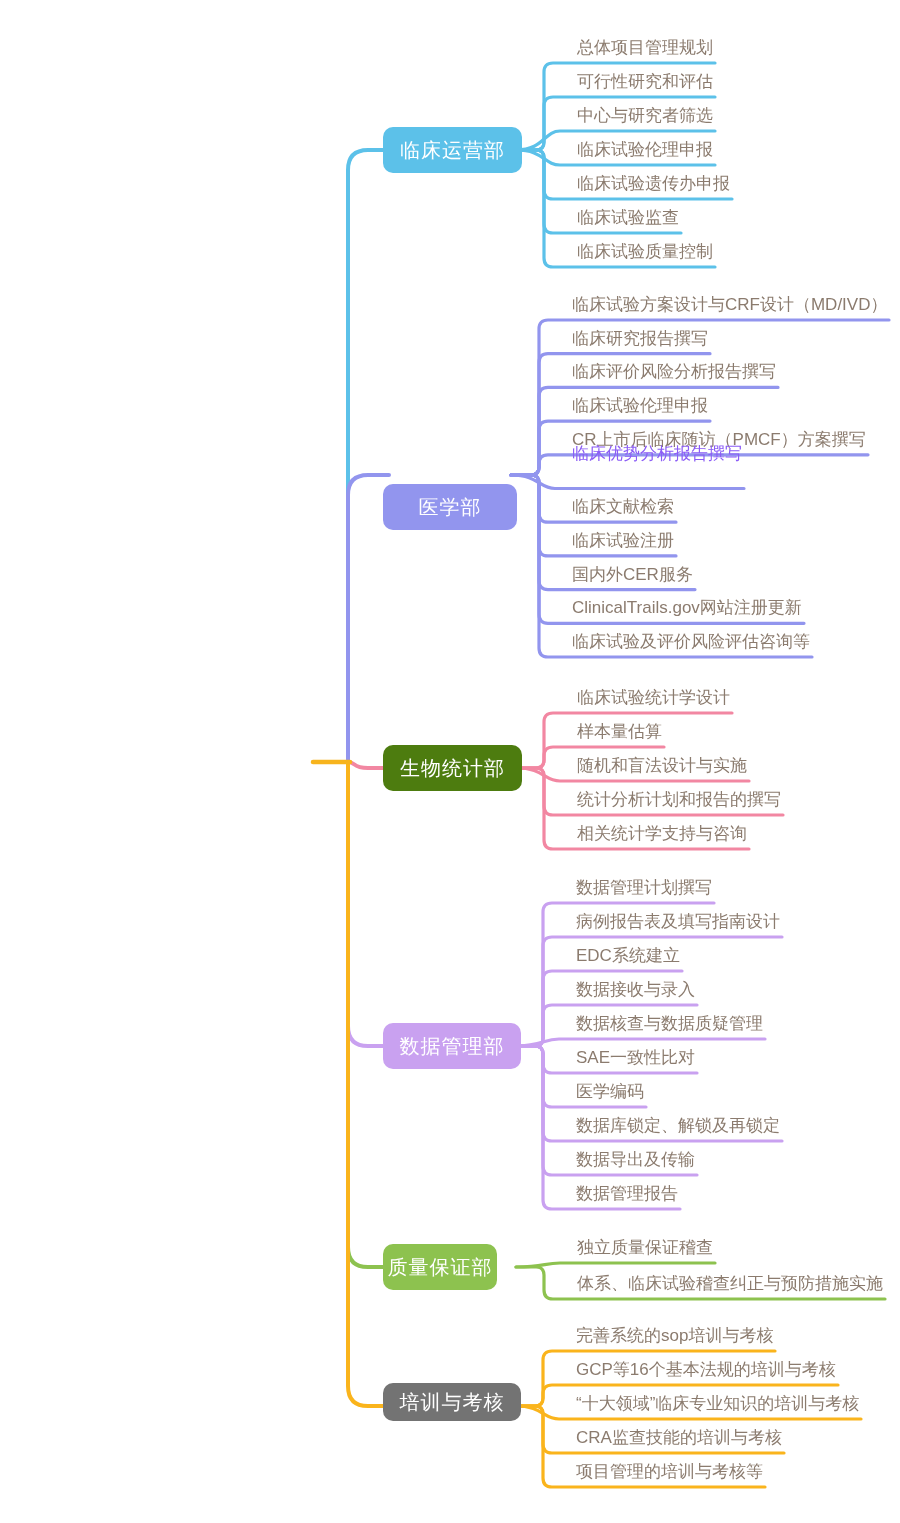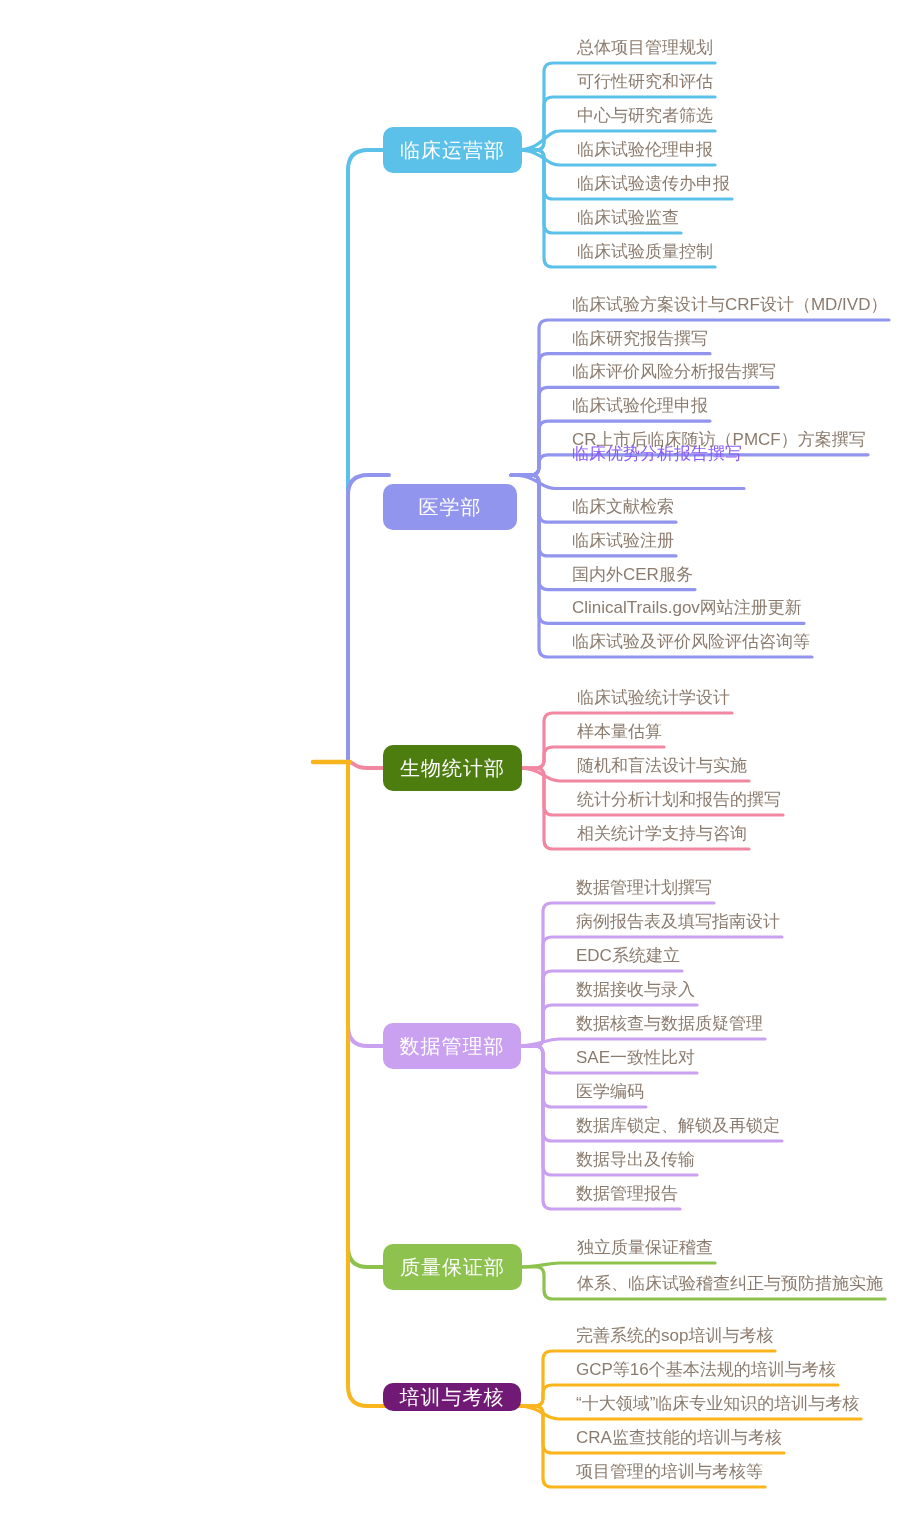--- a/index.html
+++ b/index.html
@@ -129,26 +129,26 @@
     <div class="leaf-label" style="left: 576px; top: 876px; color: rgb(139, 123, 110);">数据管理计划撰写</div>
     <div class="leaf-label" style="left: 576px; top: 910px; color: rgb(139, 123, 110);">病例报告表及填写指南设计</div>
     <div class="leaf-label" style="left: 576px; top: 944px; color: rgb(139, 123, 110);">EDC系统建立</div>
     <div class="leaf-label" style="left: 576px; top: 978px; color: rgb(139, 123, 110);">数据接收与录入</div>
     <div class="leaf-label" style="left: 576px; top: 1012px; color: rgb(139, 123, 110);">数据核查与数据质疑管理</div>
     <div class="leaf-label" style="left: 576px; top: 1046px; color: rgb(139, 123, 110);">SAE一致性比对</div>
     <div class="leaf-label" style="left: 576px; top: 1080px; color: rgb(139, 123, 110);">医学编码</div>
     <div class="leaf-label" style="left: 576px; top: 1114px; color: rgb(139, 123, 110);">数据库锁定、解锁及再锁定</div>
     <div class="leaf-label" style="left: 576px; top: 1148px; color: rgb(139, 123, 110);">数据导出及传输</div>
     <div class="leaf-label" style="left: 576px; top: 1182px; color: rgb(139, 123, 110);">数据管理报告</div>
-    <div class="node branch-node" style="left: 383px; top: 1244px; width: 139px; height: 46px; background: rgb(141, 194, 79); color: rgb(255, 255, 255);">
+    <div class="node branch-node" style="left: 383px; top: 1244px; width: 114px; height: 46px; background: rgb(141, 194, 79); color: rgb(255, 255, 255);">
       <span>质量保证部</span>
     </div>
     <div class="leaf-label" style="left: 577px; top: 1236px; color: rgb(139, 123, 110);">独立质量保证稽查</div>
     <div class="leaf-label" style="left: 577px; top: 1272px; color: rgb(139, 123, 110);">体系、临床试验稽查纠正与预防措施实施</div>
-    <div class="node branch-node" style="left: 383px; top: 1383px; width: 138px; height: 28px; background: #701a75; color: rgb(255, 255, 255);">
+    <div class="node branch-node" style="left: 383px; top: 1383px; width: 138px; height: 38px; background: #737373; color: rgb(255, 255, 255);">
       <span>培训与考核</span>
     </div>
     <div class="leaf-label" style="left: 576px; top: 1324px; color: rgb(139, 123, 110);">完善系统的sop培训与考核</div>
     <div class="leaf-label" style="left: 576px; top: 1358px; color: rgb(139, 123, 110);">GCP等16个基本法规的培训与考核</div>
     <div class="leaf-label" style="left: 576px; top: 1392px; color: rgb(139, 123, 110);">“十大领域”临床专业知识的培训与考核</div>
     <div class="leaf-label" style="left: 576px; top: 1426px; color: rgb(139, 123, 110);">CRA监查技能的培训与考核</div>
     <div class="leaf-label" style="left: 576px; top: 1460px; color: rgb(139, 123, 110);">项目管理的培训与考核等</div>
   </div>
 
 </body></html>

